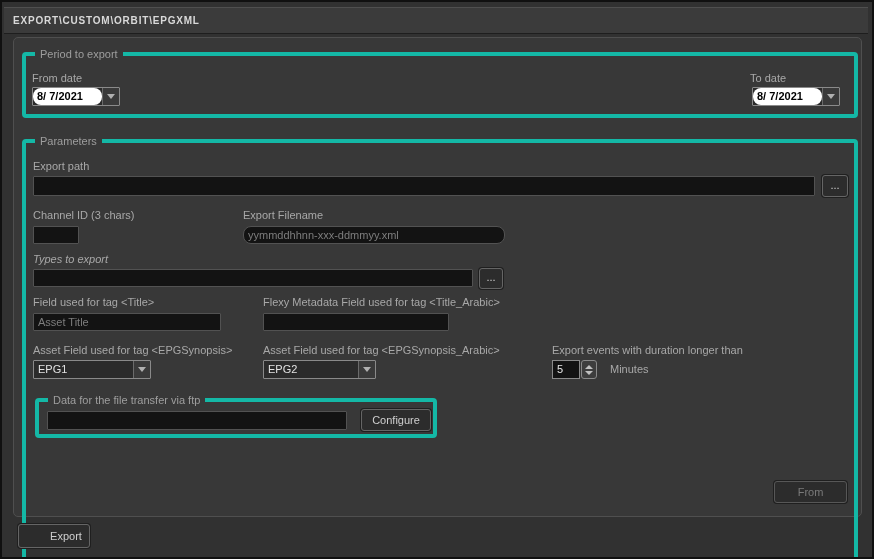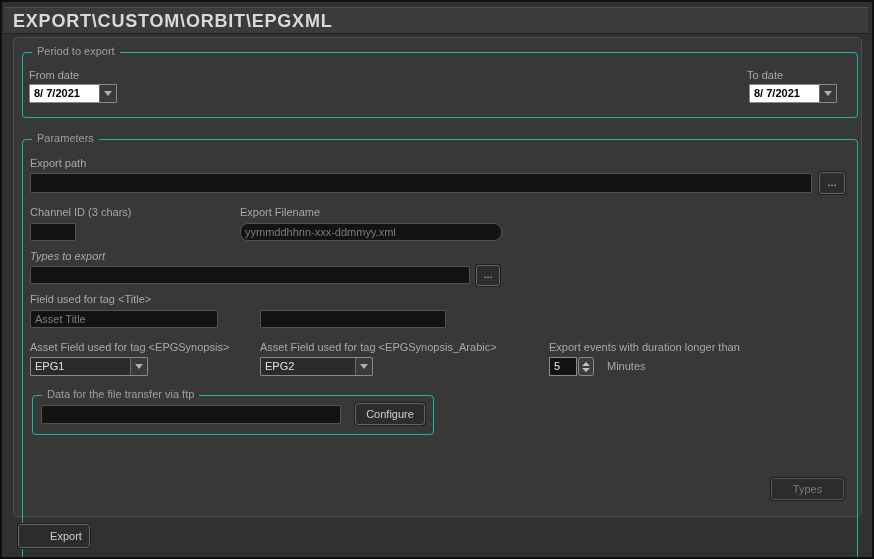--- a/index.html
+++ b/index.html
@@ -1,32 +1,32 @@
 <!DOCTYPE html>
 <html><head>
 <meta charset="utf-8">
 <style>
   html,body{margin:0;padding:0;background:#1c1c1c;}
   *{box-sizing:border-box;font-family:"Liberation Sans",sans-serif;}
   .window{position:relative;width:874px;height:559px;background:#313131;border:2px solid #101010;overflow:hidden;}
   .titlebar{position:absolute;left:2px;top:5px;width:864px;height:27px;background:#3b3b3b;
     border-top:1px solid #4f4f4f;border-bottom:1px solid #1e1e1e;
-    color:#d9d9d9;font-weight:bold;font-size:18px;letter-spacing:.8px;line-height:26px;padding-left:9px;}
+    color:#d9d9d9;font-weight:bold;font-size:10px;letter-spacing:.8px;line-height:26px;padding-left:9px;}
   .main-panel{position:absolute;left:11px;top:35px;width:849px;height:480px;background:#383838;
     border:1px solid #4f4f4f;border-radius:5px;}
-  .groupbox{position:absolute;border:1px solid #14b8a6;border-radius:4px;padding-left:36px;}
+  .groupbox{position:absolute;border:4px solid #14b8a6;border-radius:4px;padding-left:36px;}
   .legend{position:absolute;top:-8px;left:9px;background:#383838;padding:0 5px;color:#9e9e9e;font-size:11px;white-space:nowrap;}
   .lbl{position:absolute;color:#a8a8a8;font-size:11px;white-space:nowrap;}
   .tinput{position:absolute;background:#131313;border:1px solid #525252;color:#dcdcdc;font-size:11px;padding:1px 4px;border-radius:1px;}
   .tinput::placeholder{color:#7d7d7d;opacity:1;}
   .btn{position:absolute;background:#2c2c2c;border:1px solid #656565;border-radius:3px;color:#cfcfcf;
     font-size:11px;text-align:center;box-shadow:0 0 0 1px #1f1f1f;cursor:default;}
   .btn.disabled{color:#7a7a7a;border-color:#575757;}
   .combo{position:absolute;display:flex;border:1px solid #8a8a8a;background:#2b2b2b;border-radius:1px;}
-  .combo .ctext{flex:1;color:#e2e2e2;font-size:11px;padding:1px 4px;line-height:15px;white-space:nowrap;overflow:hidden;}
+  .combo .ctext{flex:1;color:#e2e2e2;font-size:11px;padding:1px 4px;line-height:15px;white-space:nowrap;overflow:hidden;border-radius:8px;}
   .combo.white .ctext{background:#ffffff;color:#000;font-weight:bold;}
   .combo .cbtn{width:17px;background:#3a3a3a;border-left:1px solid #6b6b6b;display:flex;align-items:center;justify-content:center;}
   .arrow-down{width:0;height:0;border-left:4px solid transparent;border-right:4px solid transparent;border-top:5px solid #b0b0b0;}
   .spin{position:absolute;display:flex;}
   .spin .sval{width:28px;background:#131313;border:1px solid #8a8a8a;color:#e8e8e8;font-size:11px;padding:1px 4px;line-height:15px;}
   .spin .sbtns{width:16px;margin-left:1px;background:#3d3d3d;border:1px solid #8a8a8a;border-radius:3px;
     display:flex;flex-direction:column;align-items:center;justify-content:center;gap:2px;}
   .tri-up{width:0;height:0;border-left:4px solid transparent;border-right:4px solid transparent;border-bottom:4px solid #c0c0c0;}
   .tri-dn{width:0;height:0;border-left:4px solid transparent;border-right:4px solid transparent;border-top:4px solid #c0c0c0;}
 </style>
@@ -72,20 +72,21 @@
       <span class="lbl" style="left:217px;top:66px;text-align:center;">Export Filename</span>
       <input class="tinput" style="left: 217px; top: 83px; width: 262px; height: 18px; border-radius: 8px;" placeholder="yymmddhhnn-xxx-ddmmyy.xml">
 
       <span class="lbl" style="left:7px;top:110px;font-style:italic;">Types to export</span>
       <input class="tinput" style="left: 7px; top: 126px; width: 440px; height: 18px;">
       <div class="btn" style="left:453px;top:125px;width:24px;height:21px;line-height:17px;">...</div>
 
       <span class="lbl" style="left:7px;top:153px;">Field used for tag &lt;Title&gt;</span>
       <input class="tinput" style="left: 7px; top: 170px; width: 188px; height: 18px;" placeholder="Asset Title">
 
+      <span class="lbl" style="left:237px;top:153px;">Flexy Metadata Field used for tag &lt;Title_Arabic&gt;</span>
       <input class="tinput" style="left: 237px; top: 170px; width: 186px; height: 18px;">
 
       <span class="lbl" style="left:7px;top:201px;text-align:center;">Asset Field used for tag &lt;EPGSynopsis&gt;</span>
       <div class="combo" style="left:7px;top:217px;width:118px;height:19px;">
         <span class="ctext">EPG1</span>
         <span class="cbtn">
             <span class="arrow-down"></span>
           </span>
       </div>
 
@@ -106,20 +107,20 @@
         </span>
       </div>
       <span class="lbl" style="left:584px;top:220px;">Minutes</span>
 
       <div class="groupbox" style="left:9px;top:255px;width:402px;height:40px;">
         <span class="legend">Data for the file transfer via ftp</span>
         <input class="tinput" style="left: 8px; top: 9px; width: 300px; height: 19px;">
         <div class="btn" style="left:322px;top:7px;width:70px;height:22px;line-height:20px;">Configure</div>
       </div>
 
-      <div class="btn disabled" style="left:748px;top:338px;width:73px;height:22px;line-height:20px;">Types</div>
+      <div class="btn disabled" style="left:748px;top:338px;width:73px;height:22px;line-height:20px;">From</div>
     </div>
 
   </div>
 
   <div class="btn" style="left:16px;top:522px;width:72px;height:24px;line-height:22px;padding-left:24px;">Export</div>
 
 </div>
 
 </body></html>

